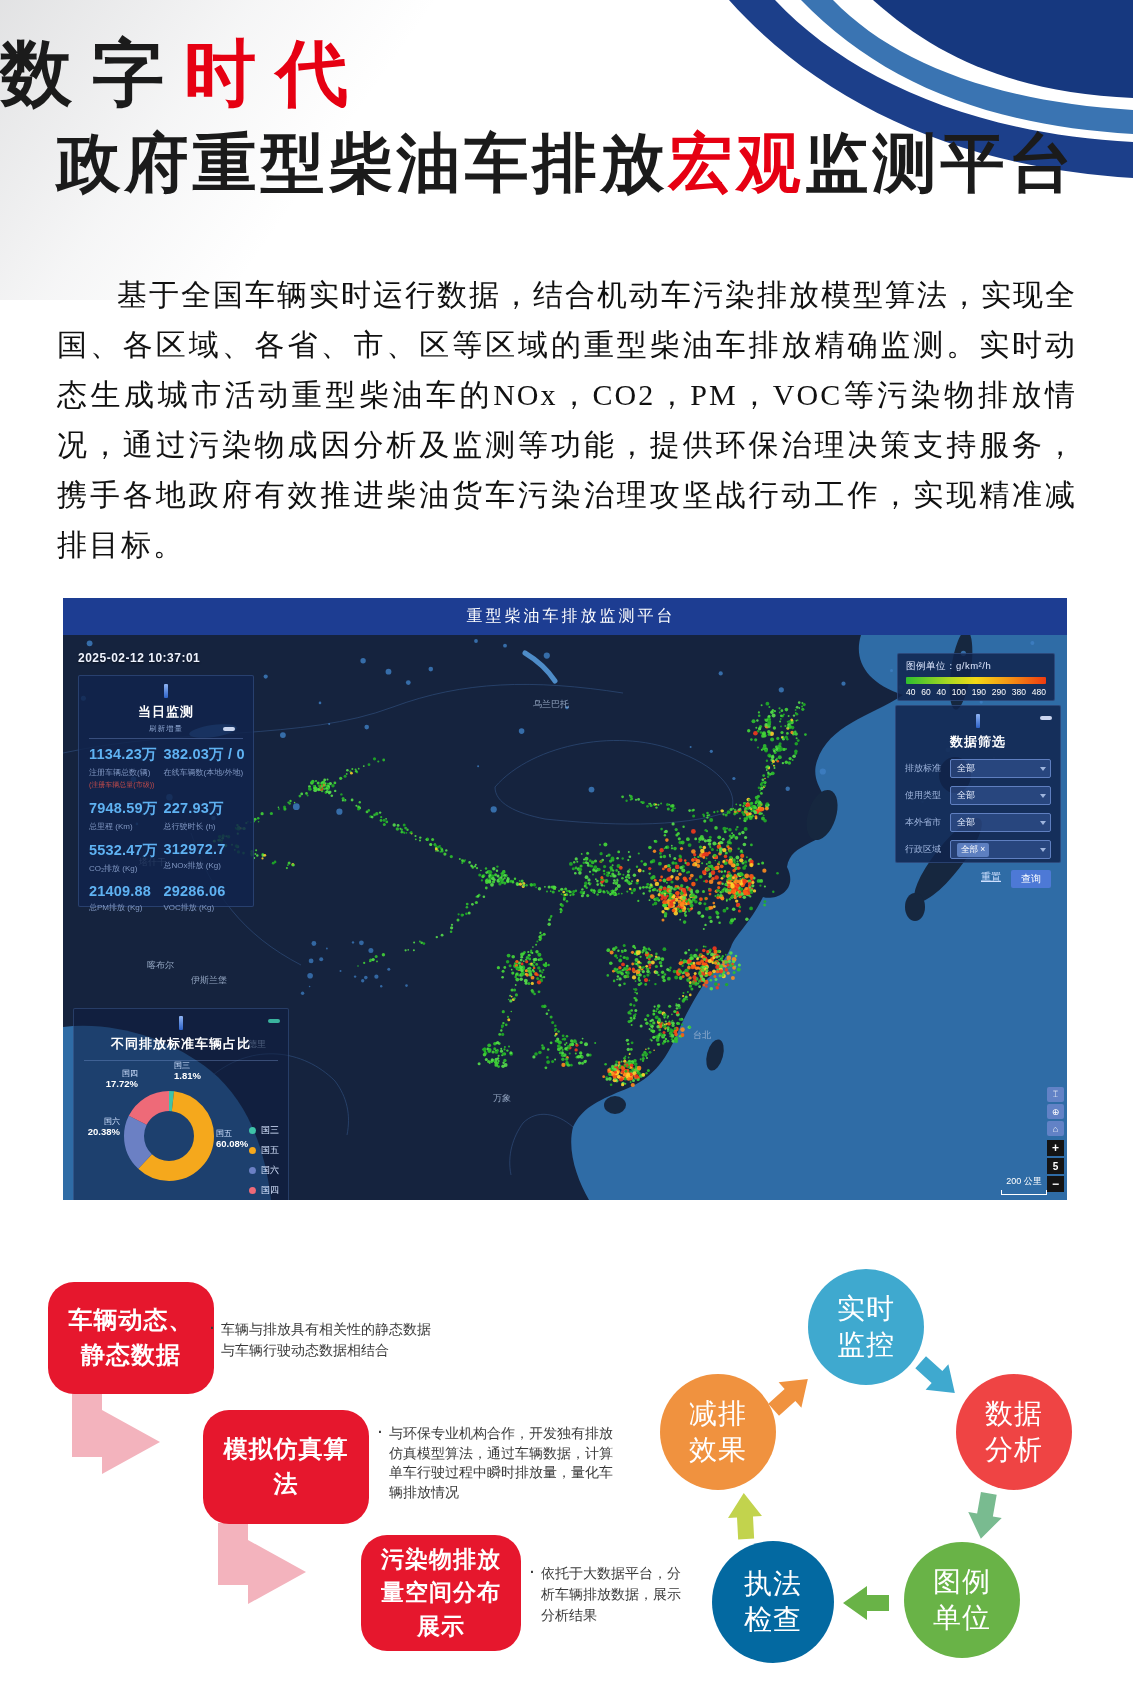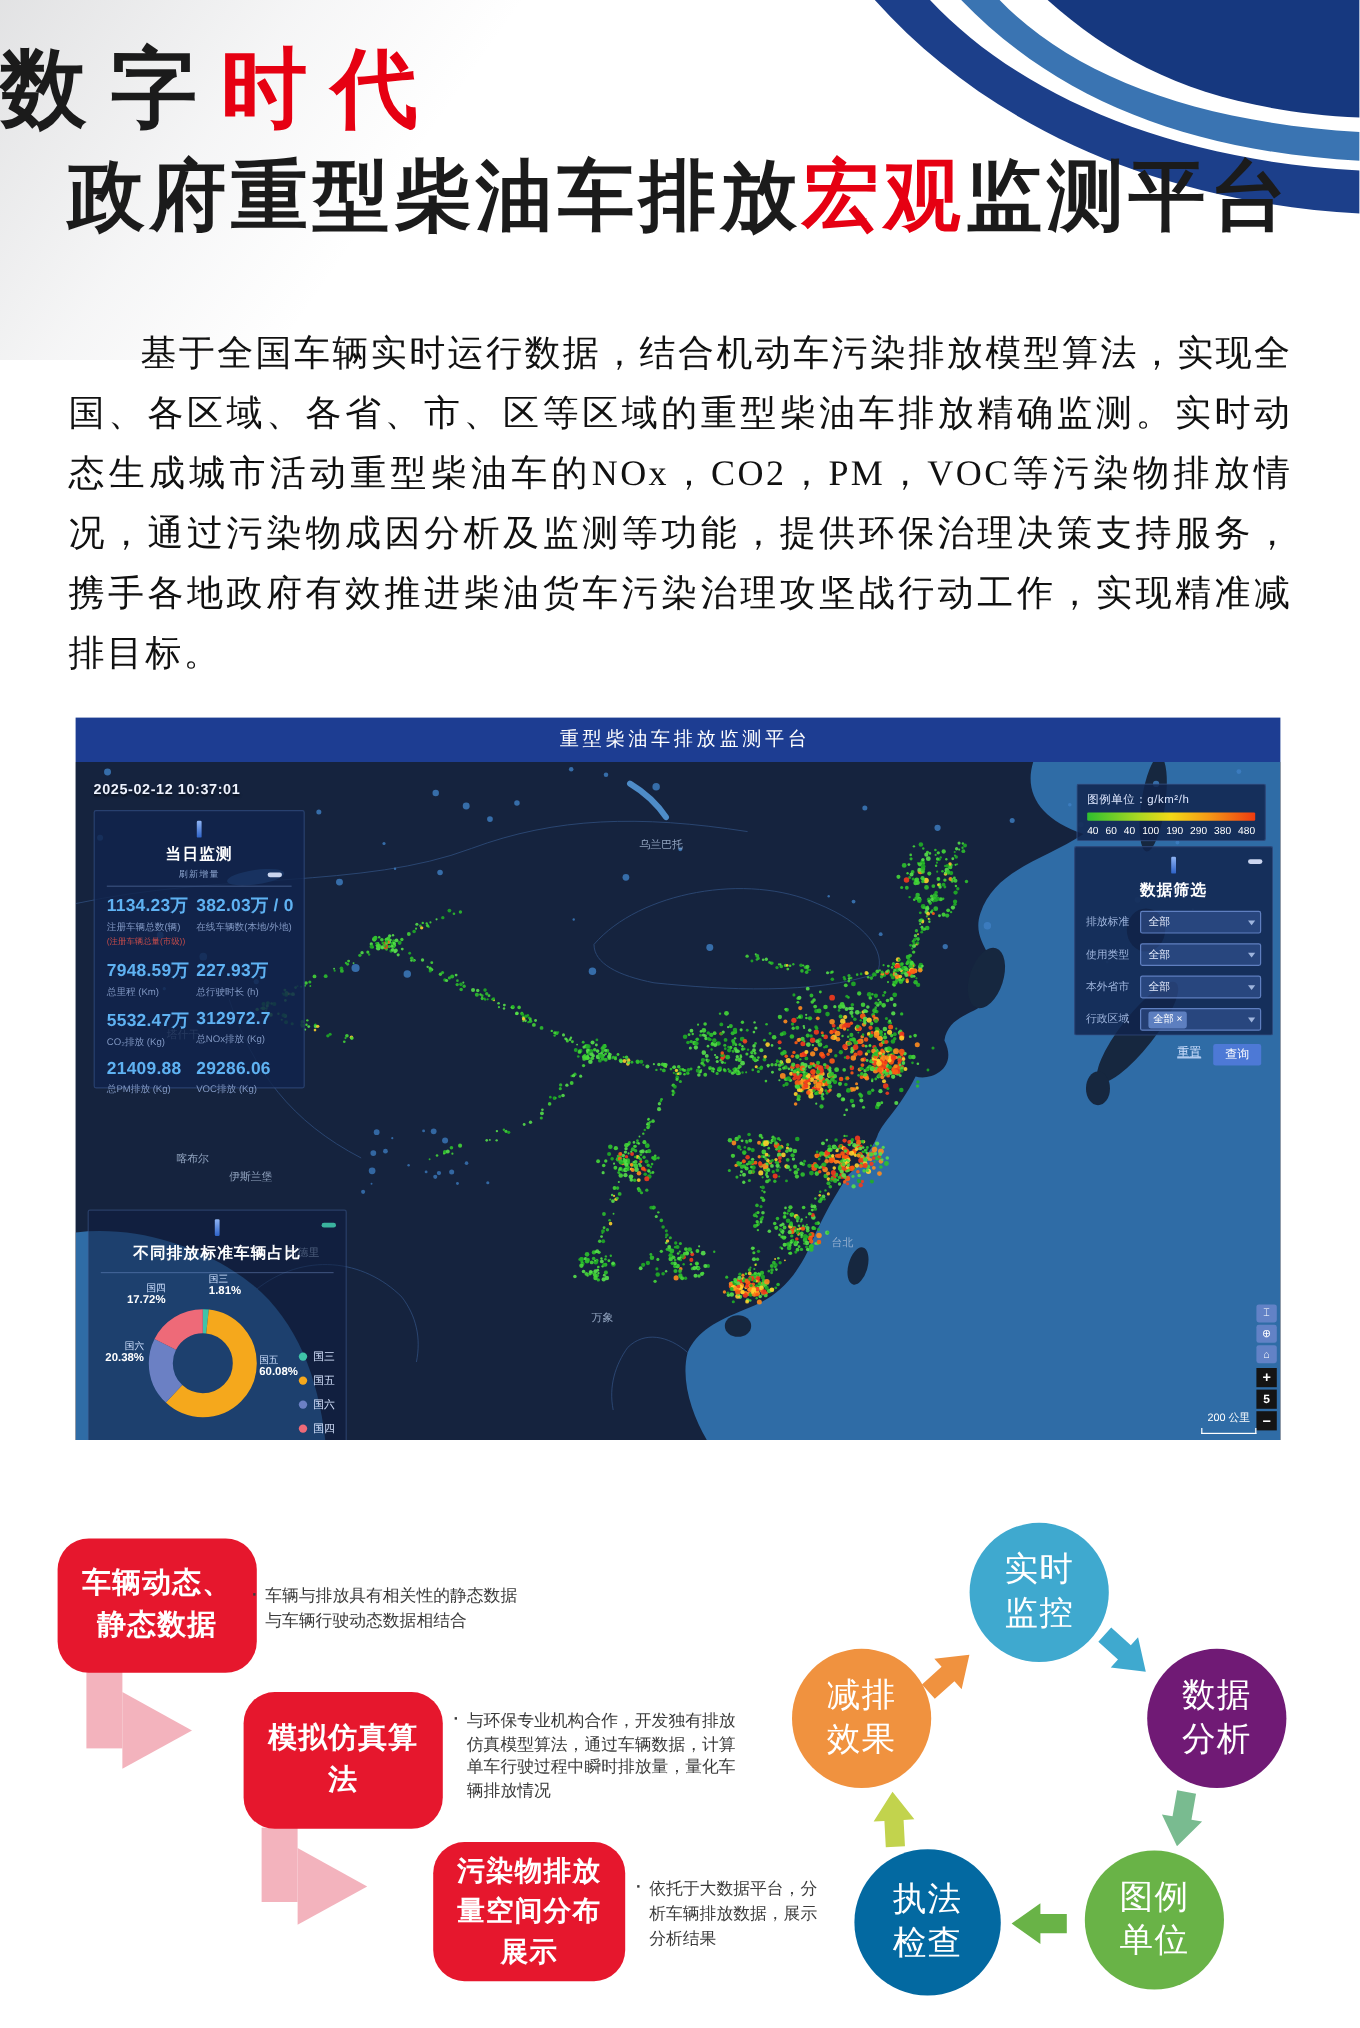--- a/index.html
+++ b/index.html
@@ -2825,21 +2825,21 @@
 <div class="flow-box" id="fbox1" style="background-color: rgb(230, 23, 45);">车辆动态、静态数据</div>
 <div class="flow-note" id="fnote1">车辆与排放具有相关性的静态数据与车辆行驶动态数据相结合</div>
 <div class="flow-box" id="fbox2" style="background-color: rgb(230, 23, 45);">模拟仿真算法</div>
 <div class="flow-note" id="fnote2">与环保专业机构合作，开发独有排放仿真模型算法，通过车辆数据，计算单车行驶过程中瞬时排放量，量化车辆排放情况</div>
 <div class="flow-box" id="fbox3" style="background-color: rgb(230, 23, 45);">污染物排放量空间分布展示</div>
 <div class="flow-note" id="fnote3">依托于大数据平台，分析车辆排放数据，展示分析结果</div>
 
 <div class="cycle-circle" id="cc0" style="background-color: rgb(63, 169, 207);">
     <span class="lbl">实时监控</span>
   </div>
-<div class="cycle-circle" id="cc1" style="background-color: #701a75;">
+<div class="cycle-circle" id="cc1" style="background-color: #ef4444;">
     <span class="lbl">数据分析</span>
   </div>
 <div class="cycle-circle" id="cc2" style="background-color: rgb(105, 179, 71);">
     <span class="lbl">图例单位</span>
   </div>
 <div class="cycle-circle" id="cc3" style="background-color: #0369a1;">
     <span class="lbl">执法检查</span>
   </div>
 <div class="cycle-circle" id="cc4" style="background-color: rgb(240, 146, 63);">
     <span class="lbl">减排效果</span>

